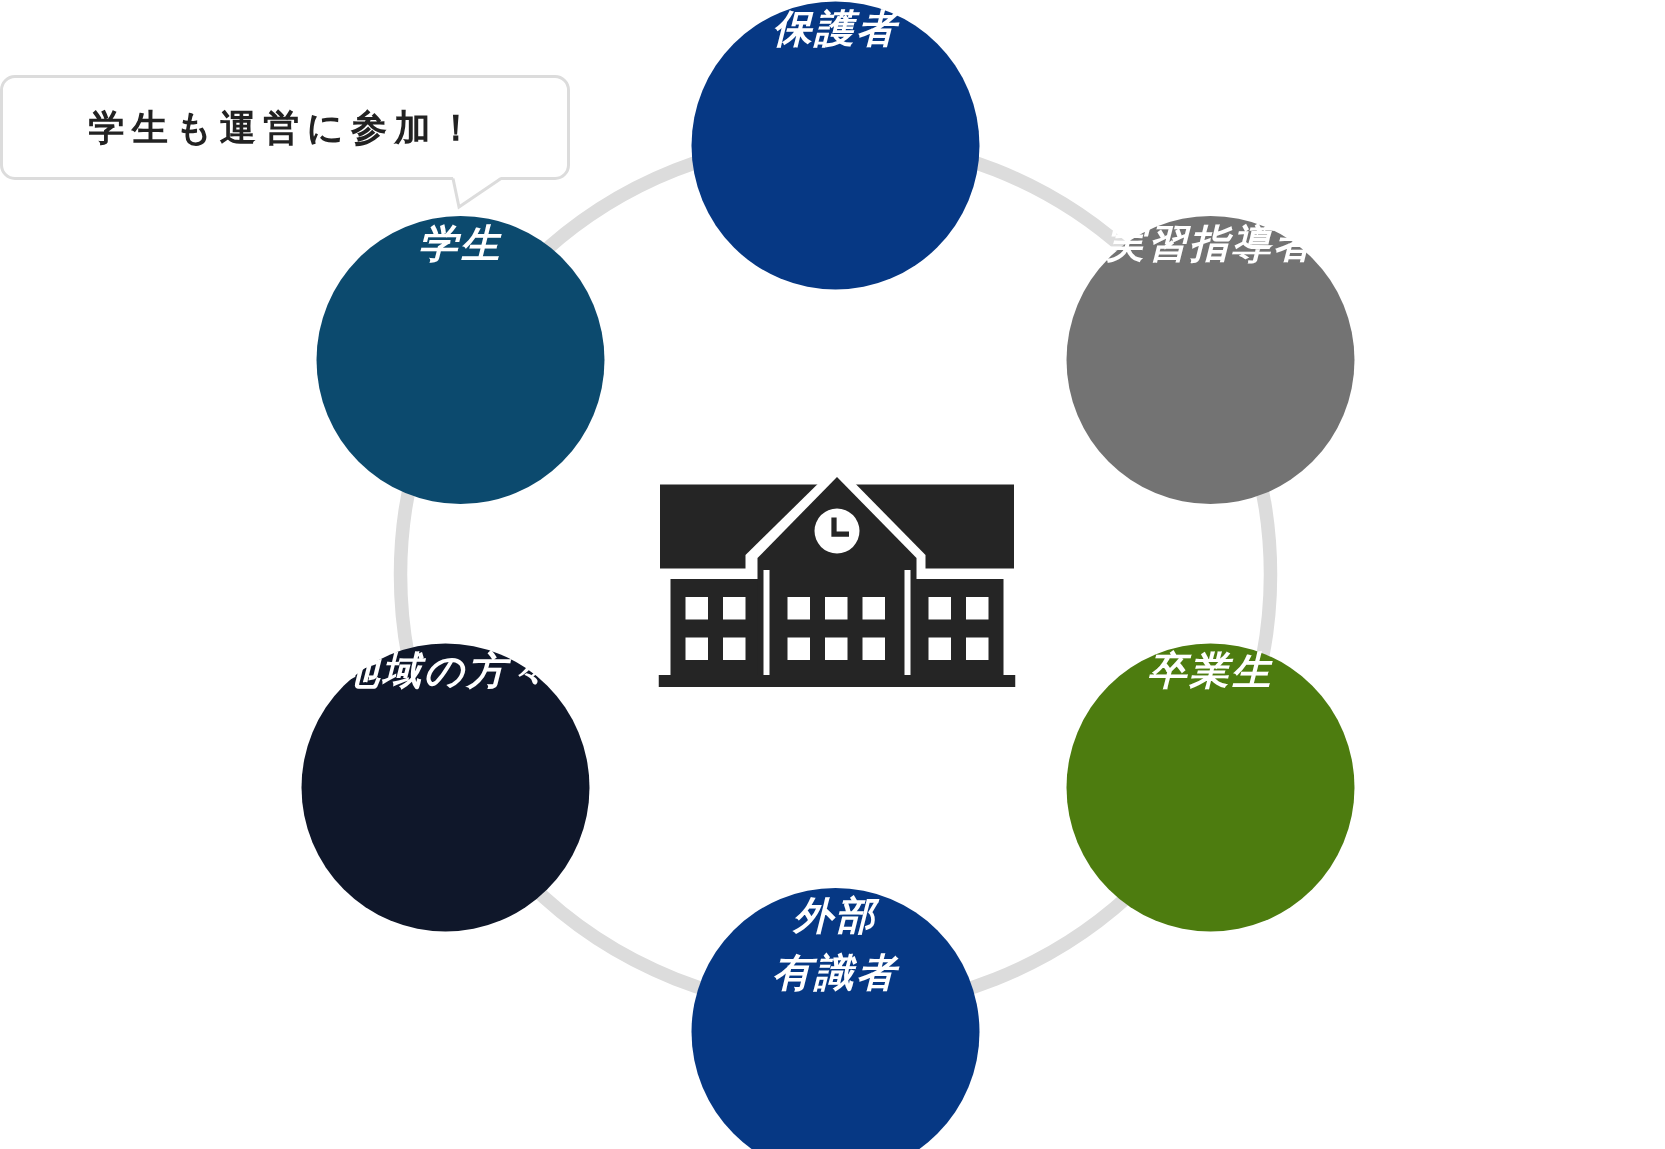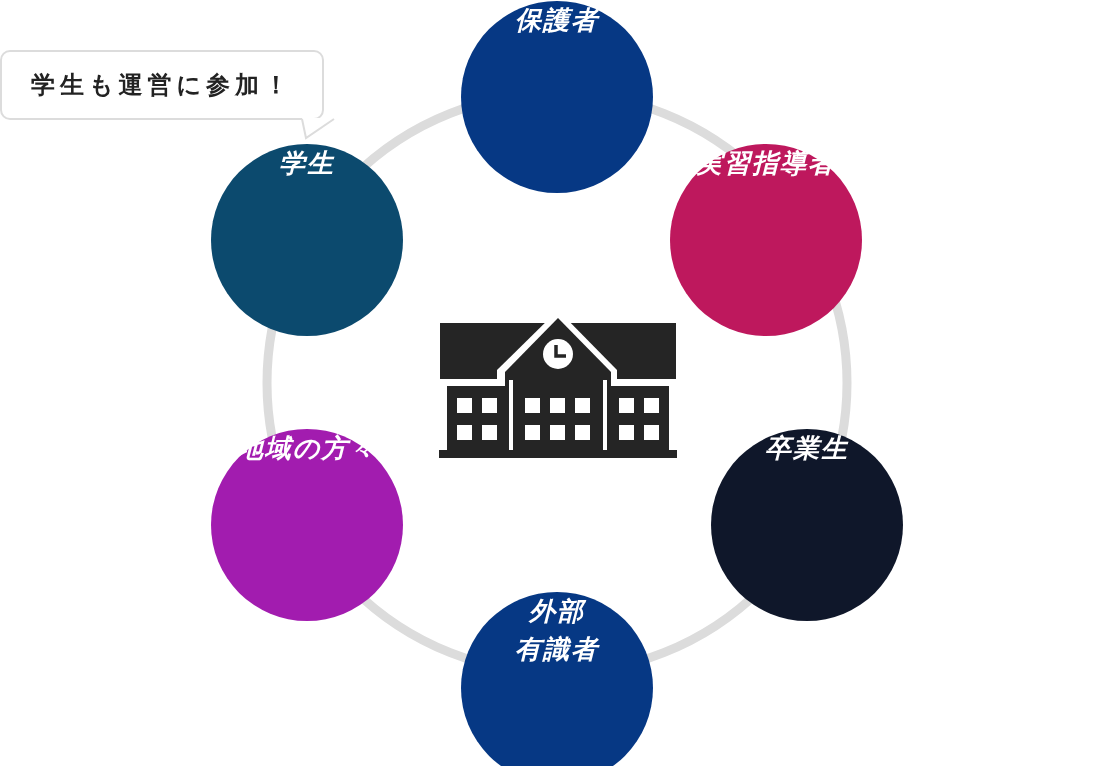--- a/index.html
+++ b/index.html
@@ -6,21 +6,21 @@
   body { width: 1110px; height: 766px; position: relative; overflow: hidden;
          font-family: "DejaVu Sans", "Liberation Sans", sans-serif; }
   .ring-svg { position: absolute; left: 0; top: 0; }
   .node {
     position: absolute; width: 192px; height: 192px; border-radius: 50%;
     display: flex; align-items: flex-start; justify-content: center; text-align: center;
     color: #ffffff; font-weight: bold; font-size: 26px; line-height: 38px; letter-spacing: 2px; font-style: italic;
   }
   .node span { display: block; white-space: pre-line; }
   .bubble {
-    position: absolute; left: 0px; top: 50px; width: 324px; height: 70px;
+    position: absolute; left: 0px; top: 50px; width: 380px; height: 70px;
     background: #ffffff; border: 2px solid #dcdcdc; border-radius: 10px; box-sizing: border-box;
     display: flex; align-items: center; justify-content: center;
     font-size: 24px; font-weight: bold; color: #222222; letter-spacing: 5px;
   }
   .bubble-tail { position: absolute; left: 300px; top: 118px; }
   .school { position: absolute; left: 439px; top: 308px; }
 </style>
 </head>
 <body>
 
@@ -32,31 +32,31 @@
   <span>学生も運営に参加！</span>
 </div>
 <svg class="bubble-tail" width="40" height="22">
   <polygon points="2,0 34,0 6,20" fill="#ffffff"></polygon>
   <polyline points="2,1 6,20 34,1" fill="none" stroke="#dcdcdc" stroke-width="2"></polyline>
 </svg>
 
 <div class="node" style="left:461px; top:1px; background:#063884;">
   <span>保護者</span>
 </div>
-<div class="node" style="left:670px; top:144px; background:#be185d;">
+<div class="node" style="left:711px; top:144px; background:#737373;">
   <span>実習指導者</span>
 </div>
-<div class="node" style="left:711px; top:429px; background:#0f172a;">
+<div class="node" style="left:711px; top:429px; background:#4d7c0f;">
   <span>卒業生</span>
 </div>
 <div class="node" style="left:461px; top:592px; background:#063884;">
   <span>外部
 有識者</span>
 </div>
-<div class="node" style="left:211px; top:429px; background:#a21caf;">
+<div class="node" style="left:201px; top:429px; background:#0f172a;">
   <span>地域の方々</span>
 </div>
 <div class="node" style="left:211px; top:144px; background:#0c4a6e;">
   <span>学生</span>
 </div>
 
 <svg class="school" width="238" height="150" viewBox="0 0 238 150">
   <g fill="#252525">
     <rect x="1" y="15" width="236" height="56"></rect>
     <rect x="8" y="78" width="64" height="65"></rect>

